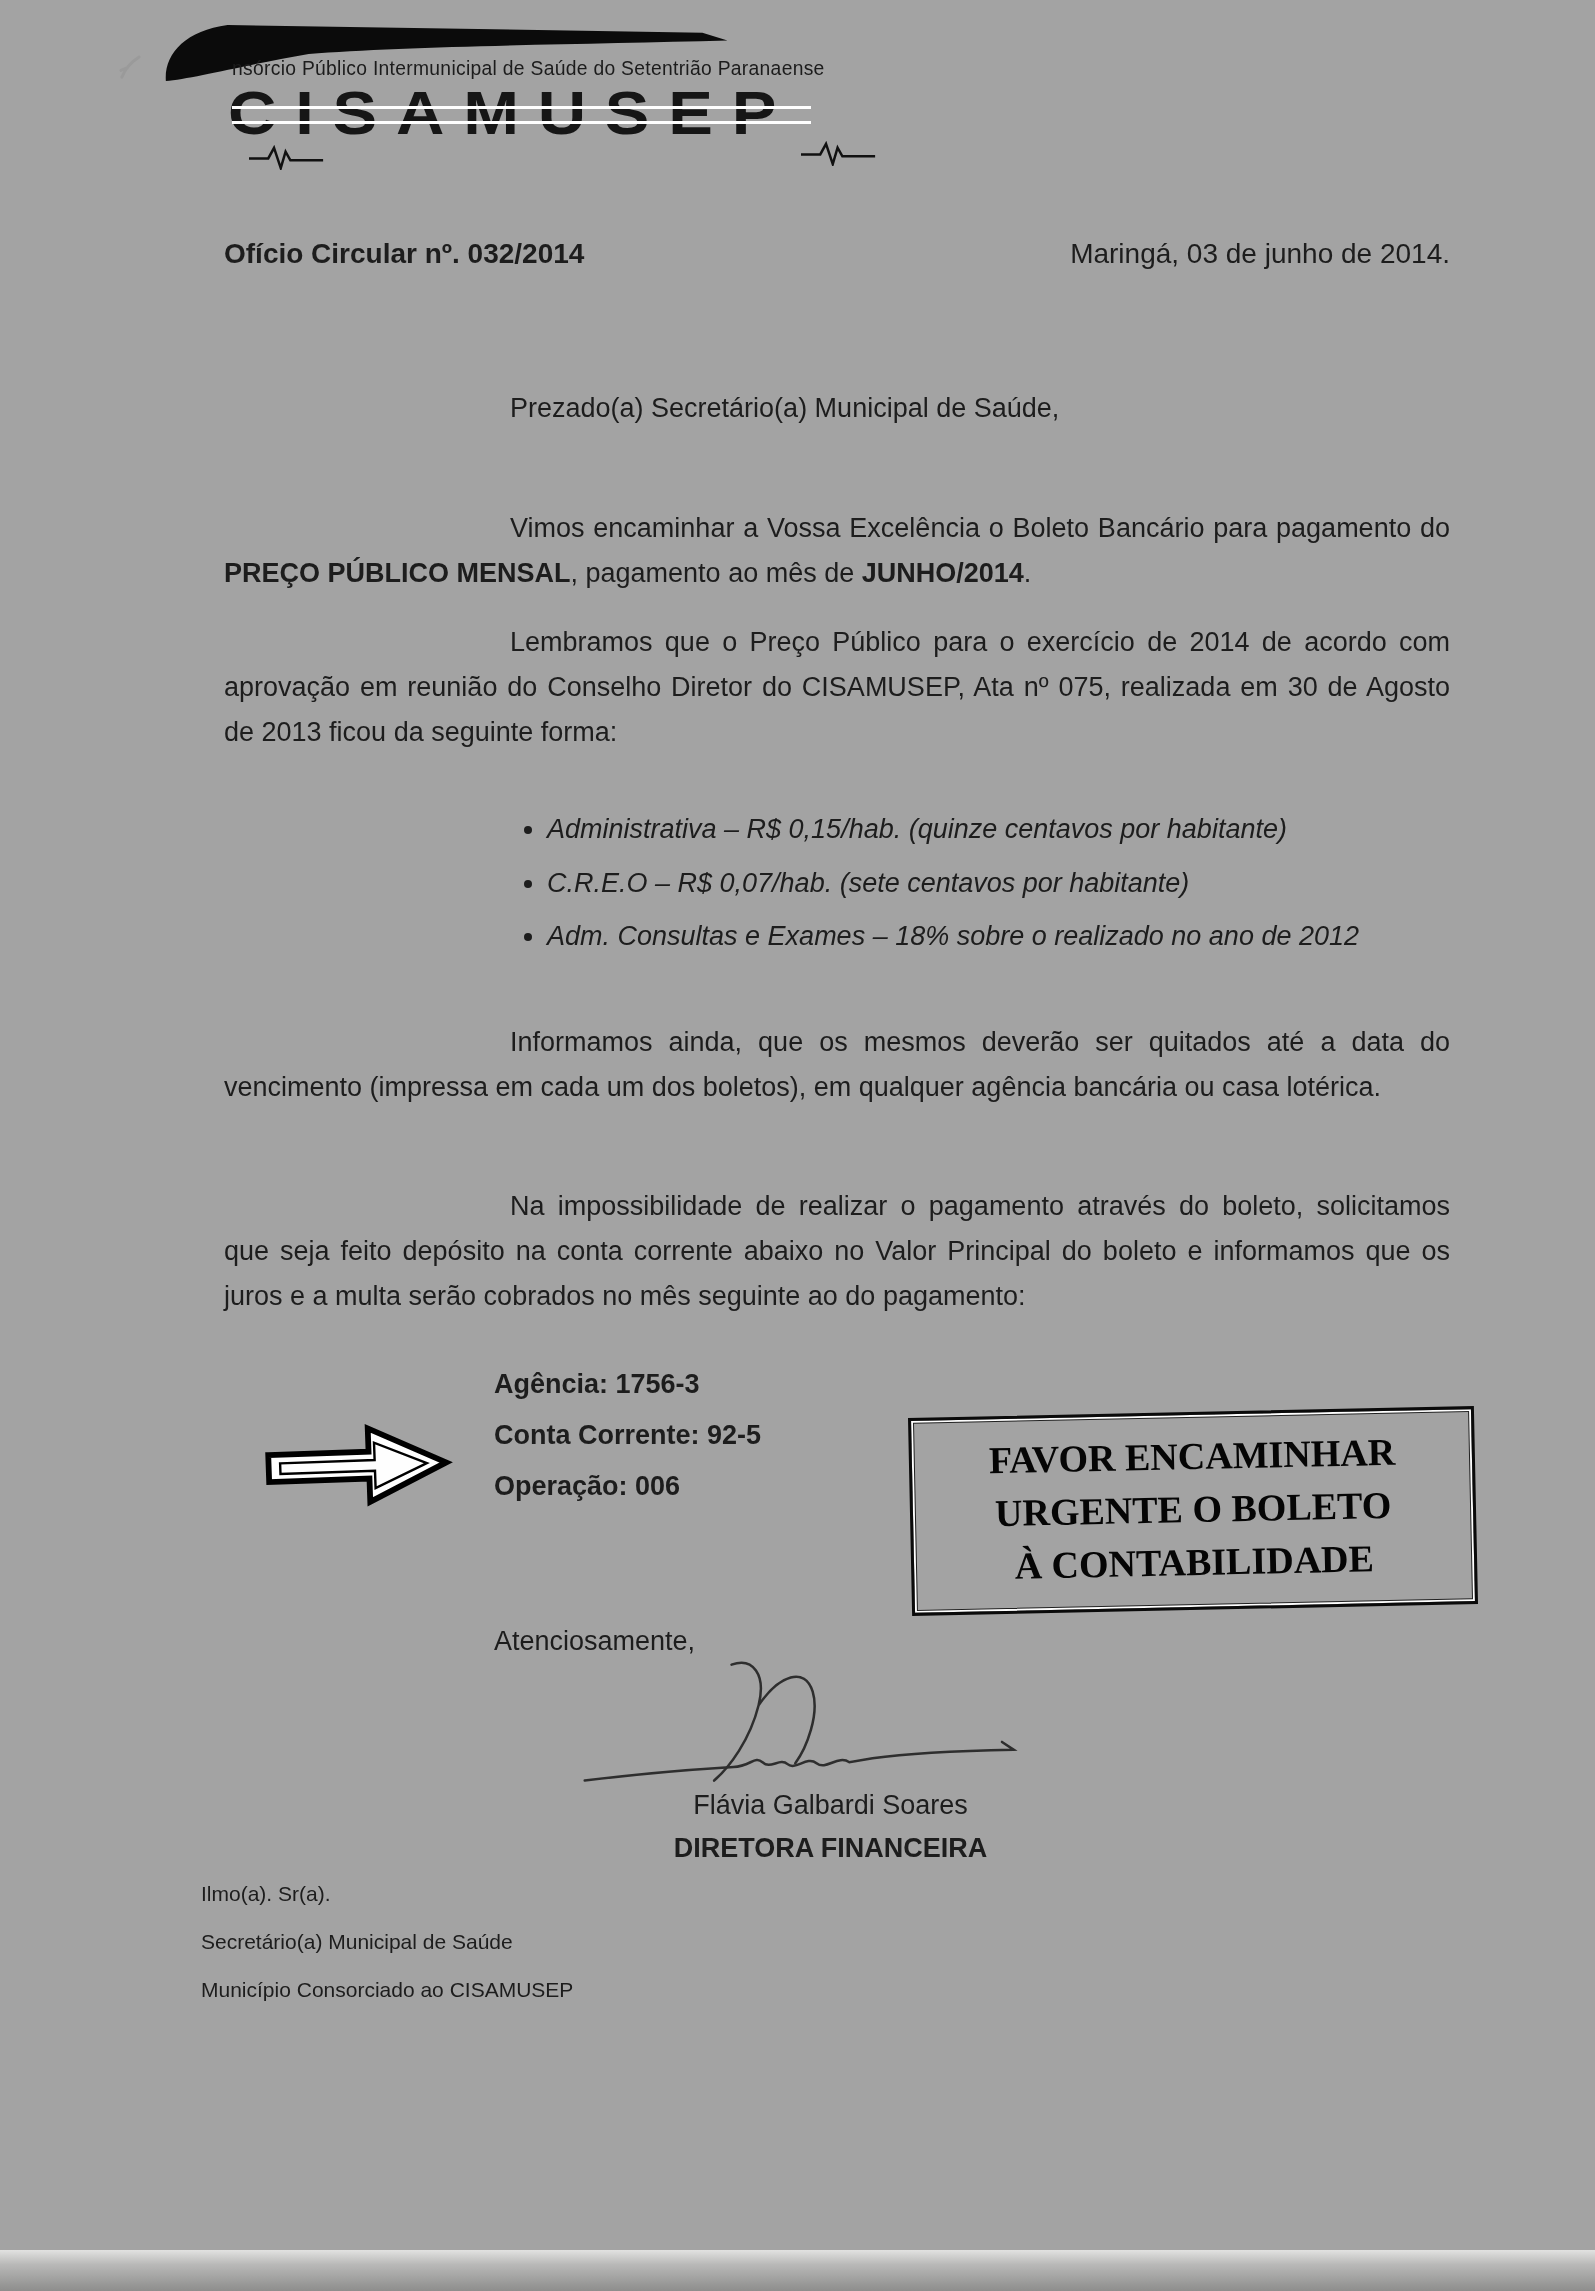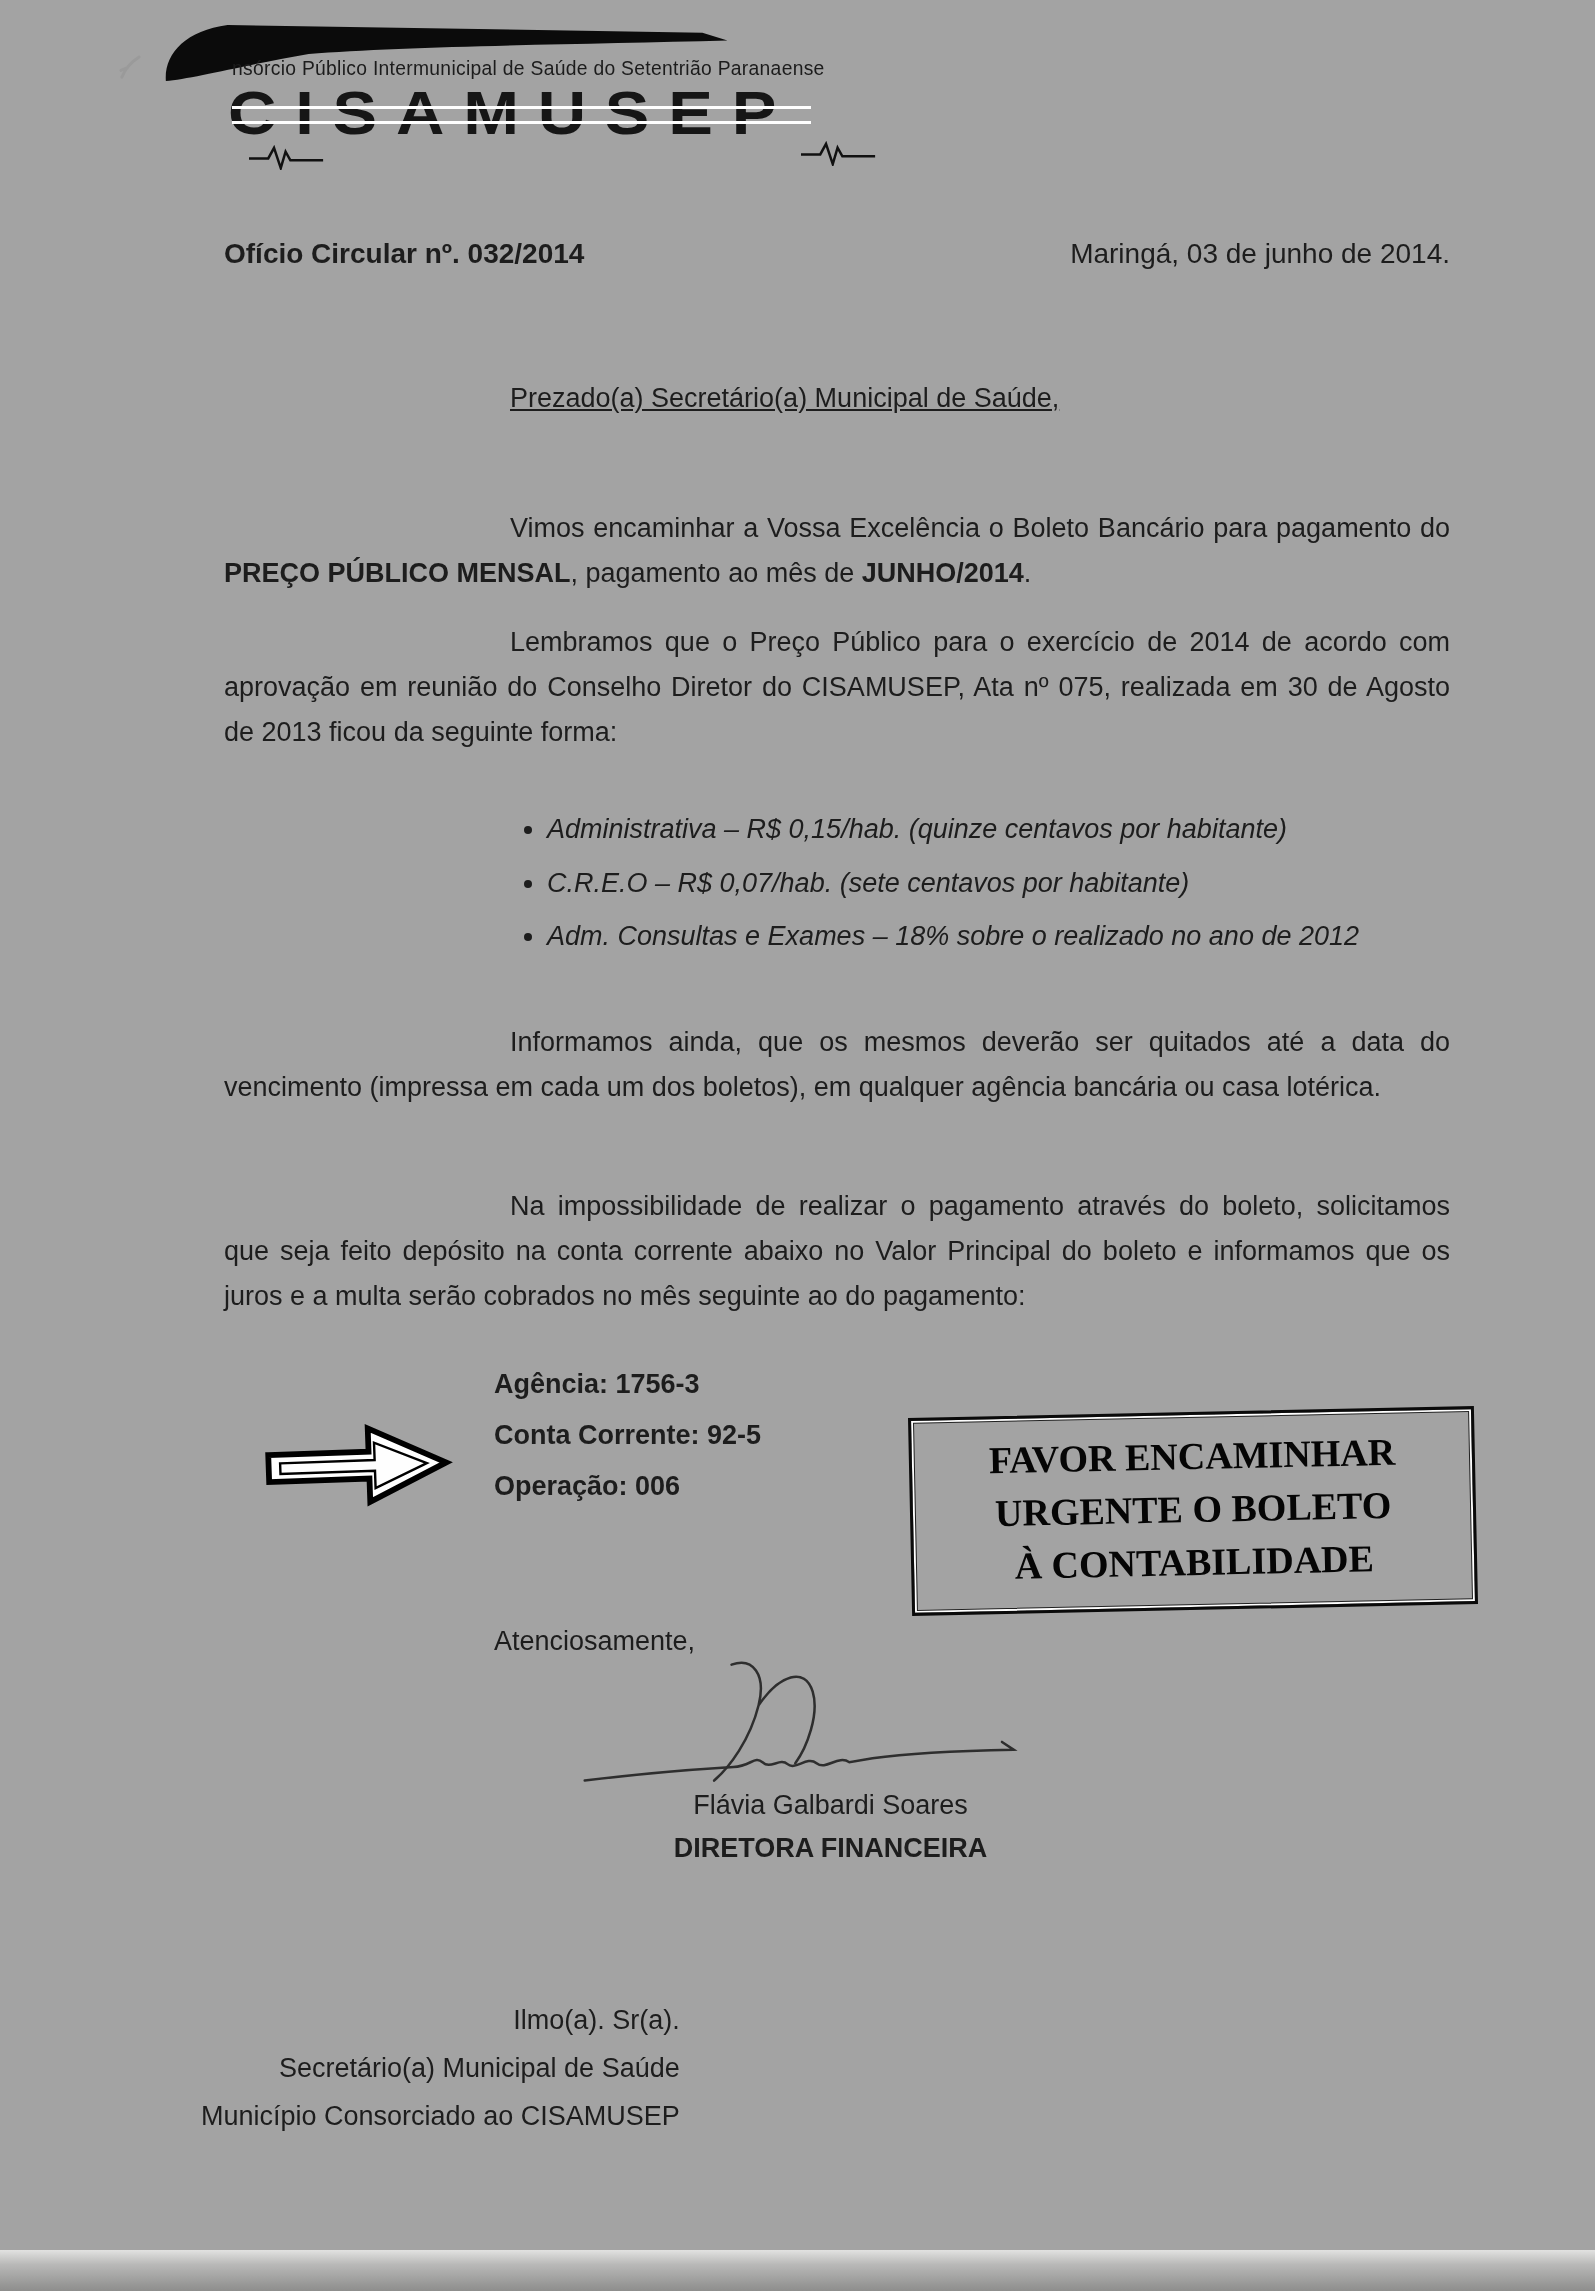--- a/index.html
+++ b/index.html
@@ -41,21 +41,21 @@
     font-size: 28px;
   }
   .header-row .ref { font-weight: 700; }
 
   
   .textline, .para {
     position: absolute; left: 224px; width: 1226px;
     font-size: 27px; line-height: 45px; margin: 0;
   }
   .para { text-align: justify; text-indent: 286px; }
-  .salutation { top: 376px; text-indent: 286px; text-decoration: underline; }
+  .salutation { top: 386px; text-indent: 286px; }
   .p1 { top: 506px; }
   .p2 { top: 620px; }
   .p3 { top: 1020px; }
   .p4 { top: 1184px; }
   .para strong, .bold { font-weight: 700; }
 
   .bullets {
     position: absolute; left: 512px; top: 807px; margin: 0;
     padding-left: 35px; font-size: 27px; line-height: 45px;
   }
@@ -75,21 +75,21 @@
     font-weight: 700; font-size: 38px; line-height: 53px; color: #050505;
   }
 
   
   .closing { position: absolute; left: 494px; top: 1626px; font-size: 27px; }
   .sig-scribble { position: absolute; left: 577px; top: 1653px; }
   .sig-block { position: absolute; left: 599px; top: 1784px; width: 463px; text-align: center; font-size: 27px; line-height: 43px; }
   .sig-title { font-weight: 700; }
 
   
-  .footer { position: absolute; left: 201px; top: 1996px; font-size: 27px; line-height: 48px; text-align: right; }
+  .footer { position: absolute; left: 201px; top: 1870px; font-size: 21px; line-height: 48px; }
 
   .scan-bottom {
     position: absolute; left: 0; bottom: 0; width: 100%; height: 41px;
     background: linear-gradient(to bottom, #e2e2e1 0%, #b9b9b8 35%, #8d8d8c 100%);
   }
 </style>
 </head>
 <body>
 
 <div class="page">

